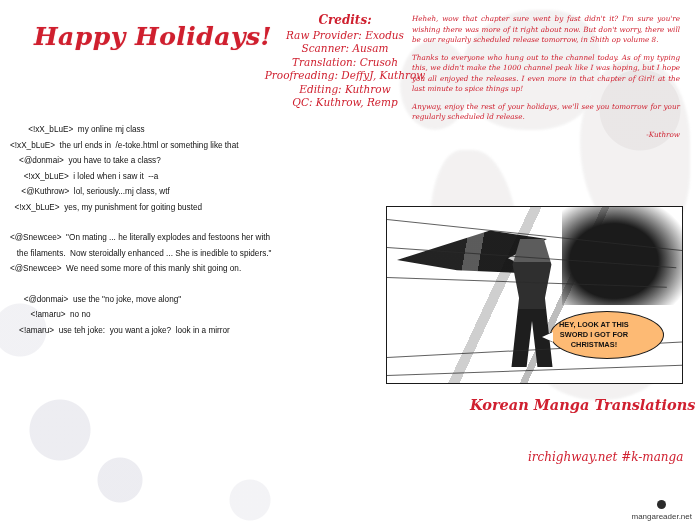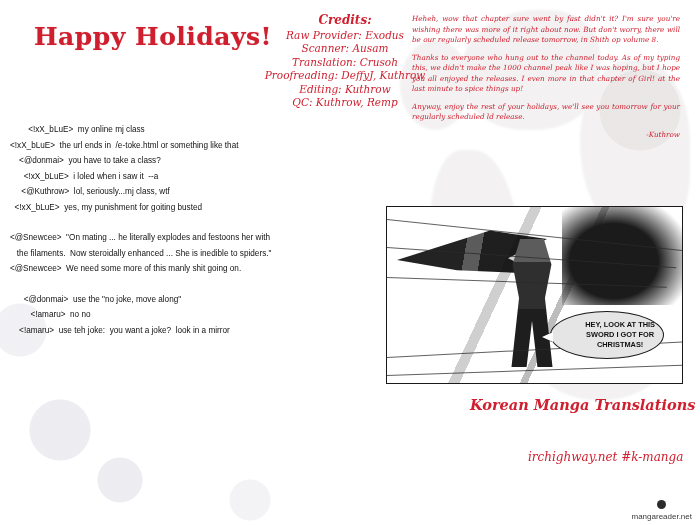--- a/index.html
+++ b/index.html
@@ -42,20 +42,21 @@
     background: #d8d4d4;
     filter: blur(1px);
   }
 
   
   .title {
     position: absolute;
     left: 34px;
     top: 22px;
     font-family: "DejaVu Serif", serif;
+    font-style: italic;
     font-weight: bold;
     font-size: 25px;
     color: #cf1f2e;
     letter-spacing: 0.5px;
     text-shadow: 0 0 1px rgba(207,31,46,0.45);
   }
 
   
   .credits {
     position: absolute;
@@ -161,26 +162,26 @@
     width: 130px;
     height: 110px;
     background: radial-gradient(ellipse at 40% 60%, #1b1b1b 0 40%, rgba(27,27,27,0) 72%);
   }
   .bubble {
     position: absolute;
     left: 163px;
     top: 104px;
     width: 112px;
     height: 46px;
-    background: #e5e5e5;
+    background: #fdba74;
     border: 1px solid #1a1a1a;
     border-radius: 50% / 50%;
     display: flex;
     align-items: center;
-    justify-content: flex-end;
+    justify-content: flex-start;
     text-align: center;
   }
   .bubble .txt {
     font-family: "Liberation Sans", sans-serif;
     font-size: 7.4px;
     line-height: 10px;
     color: #111111;
     font-weight: bold;
     padding: 0 8px;
     white-space: pre-line;

